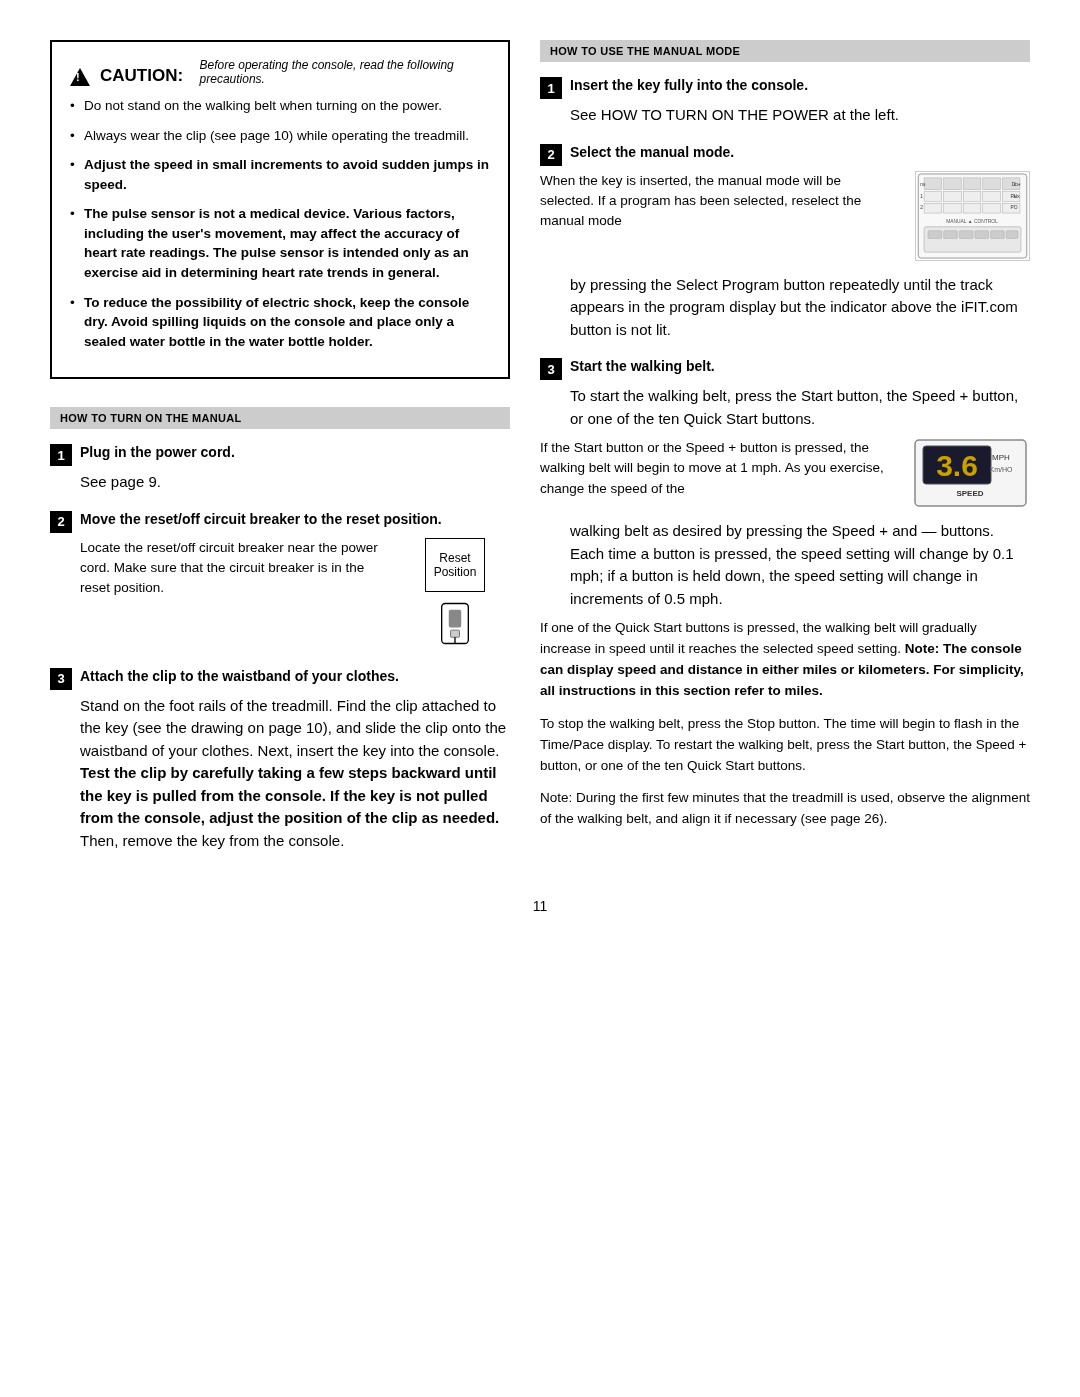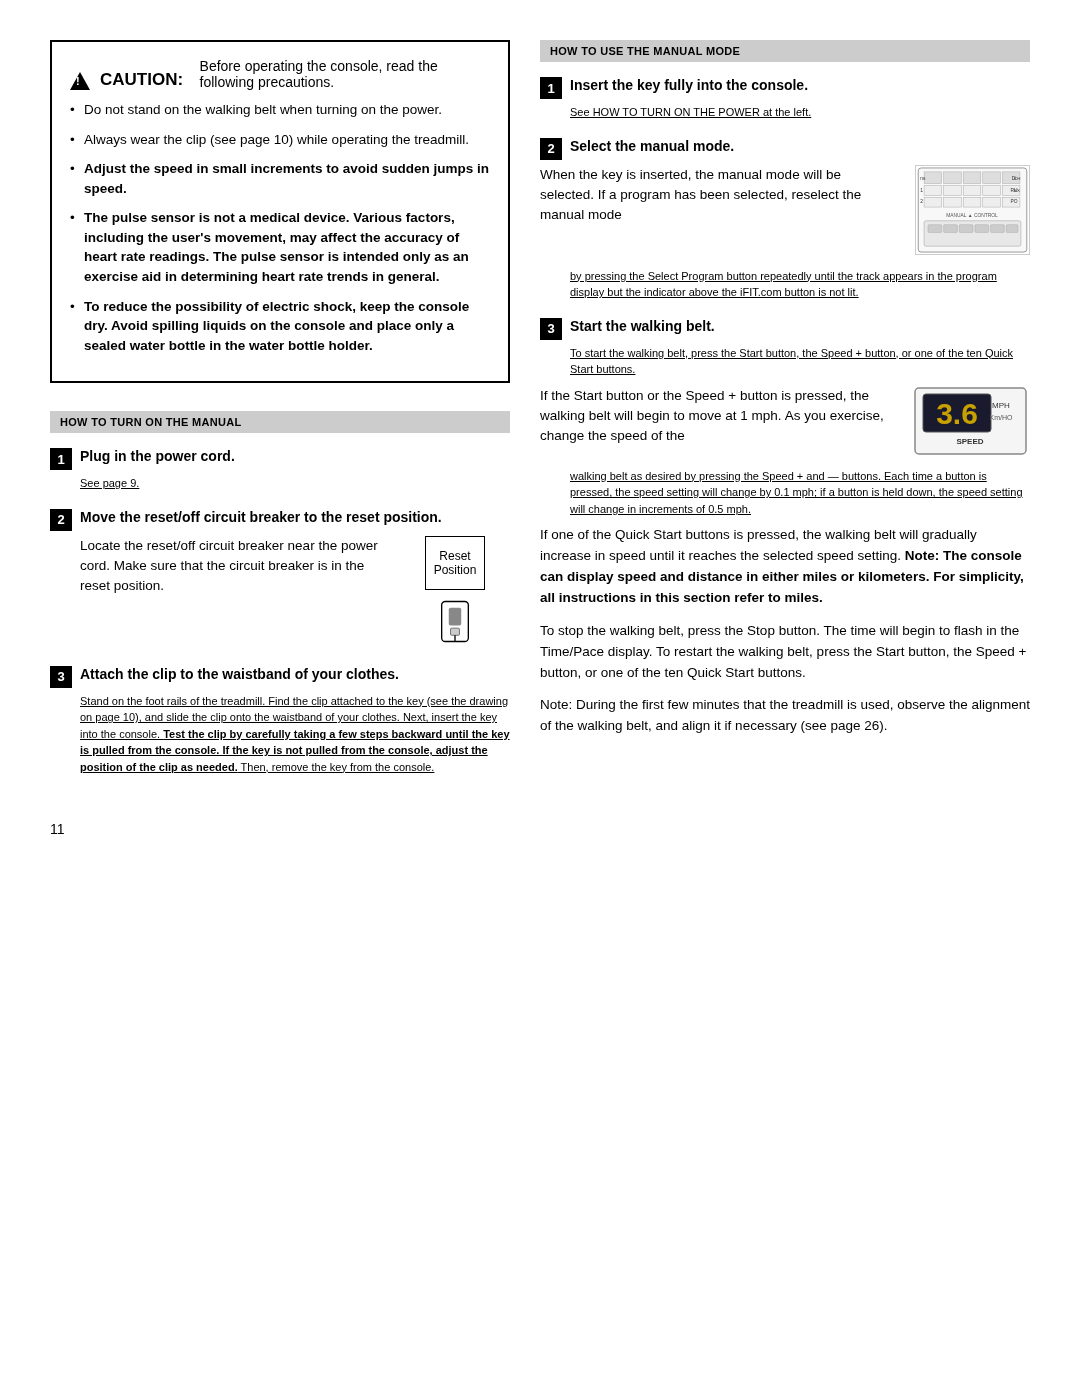--- a/index.html
+++ b/index.html
@@ -103,25 +103,24 @@
       font-weight: bold;
       flex-shrink: 0;
       margin-top: 1px;
     }
     .step-title {
       font-weight: bold;
       font-size: 14px;
       line-height: 1.35;
     }
     .step-body {
-      font-size: 11px;
+      font-size: 15px;
       line-height: 1.5;
       margin-left: 30px;
       margin-bottom: 8px;
-      text-decoration: underline;
     }
     .step-with-image {
       display: flex;
       gap: 14px;
       margin-left: 30px;
       margin-bottom: 8px;
     }
     .step-with-image .step-text {
       flex: 1;
       font-size: 13.5px;
@@ -189,38 +188,39 @@
     .speed-svg {
       width: 115px;
       height: 70px;
     }
     .paragraph {
       font-size: 13.5px;
       line-height: 1.55;
       margin-bottom: 12px;
     }
     .page-number {
+      text-align: center;
       font-size: 14px;
       margin-top: 30px;
     }
   </style>
 </head>
 <body>
 
 <div class="page-layout">
 
   <div class="left-col">
 
     <div class="caution-box">
       <div class="caution-title">
         <span class="caution-triangle"></span>
         <span class="caution-title-text">
           <span>CAUTION:</span>
         </span>
-        &nbsp;<span style="font-weight:normal; font-size:14px;">Before operating the console, read the following precautions.</span>
+        &nbsp;<span style="font-weight:normal; font-size:12px;font-style:italic;">Before operating the console, read the following precautions.</span>
       </div>
       <ul class="caution-bullets">
         <li>Do not stand on the walking belt when turning on the power.</li>
         <li>Always wear the clip (see page 10) while operating the treadmill.</li>
         <li>
           <strong>Adjust the speed in small increments to avoid sudden jumps in speed.</strong>
         </li>
         <li>
           <strong>The pulse sensor is not a medical device. Various factors, including the user's movement, may affect the accuracy of heart rate readings. The pulse sensor is intended only as an exercise aid in determining heart rate trends in general.</strong>
         </li>

